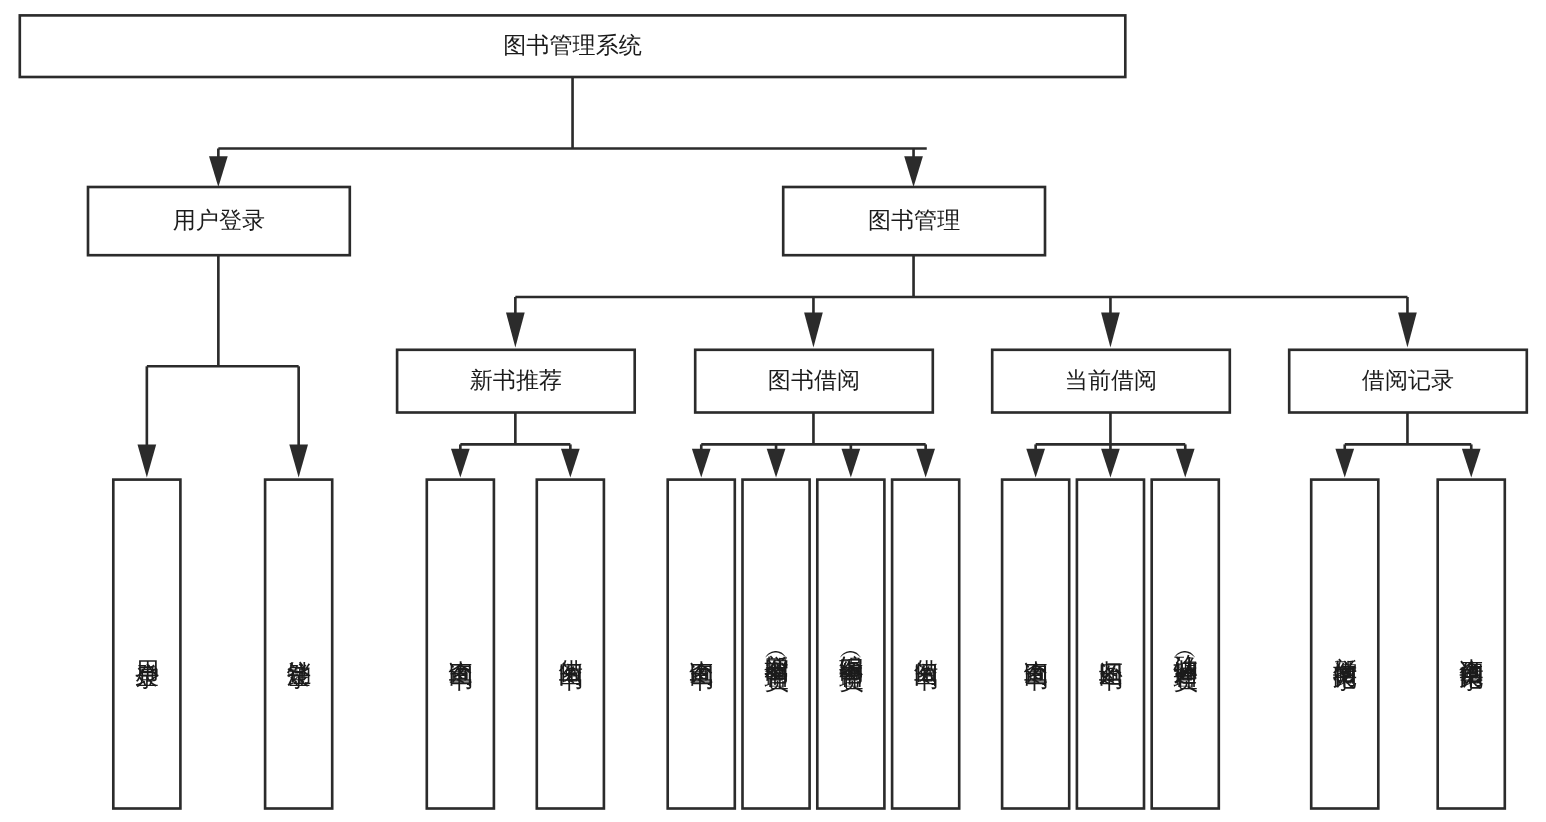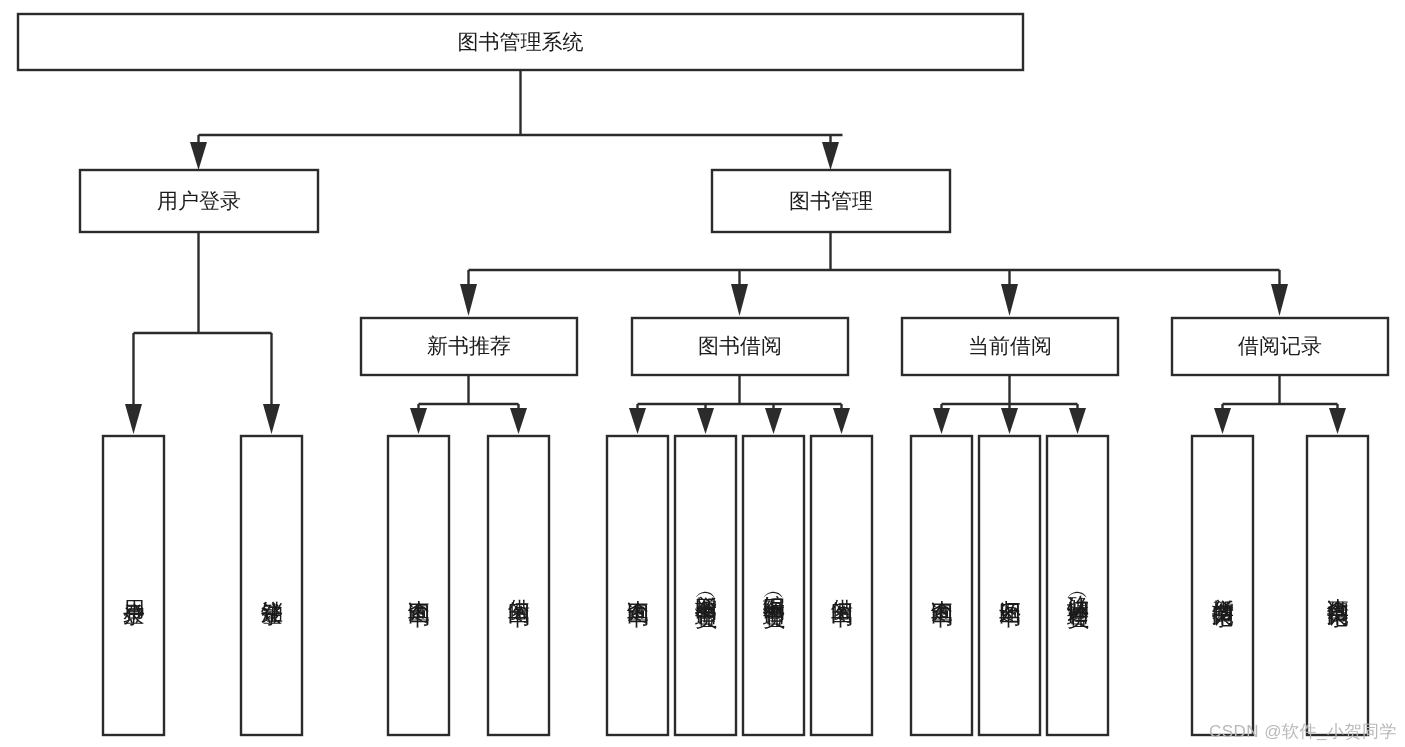--- a/index.html
+++ b/index.html
@@ -232,15 +232,14 @@
     <span class="node-label-v" style="position:static;">确认归还（管理员）</span>
   </div>
 
   <div class="vbox-wrap" style="left:1192px; top:436px; width:61px; height:299px;">
     <span class="node-label-v" style="position:static;">新增借阅记录</span>
   </div>
   <div class="vbox-wrap" style="left:1307px; top:436px; width:61px; height:299px;">
     <span class="node-label-v" style="position:static;">查询借阅记录</span>
   </div>
 
-  <div class="watermark">CSDN @软件_小贺同学</div>
 
 </div>
 
 </body></html>

